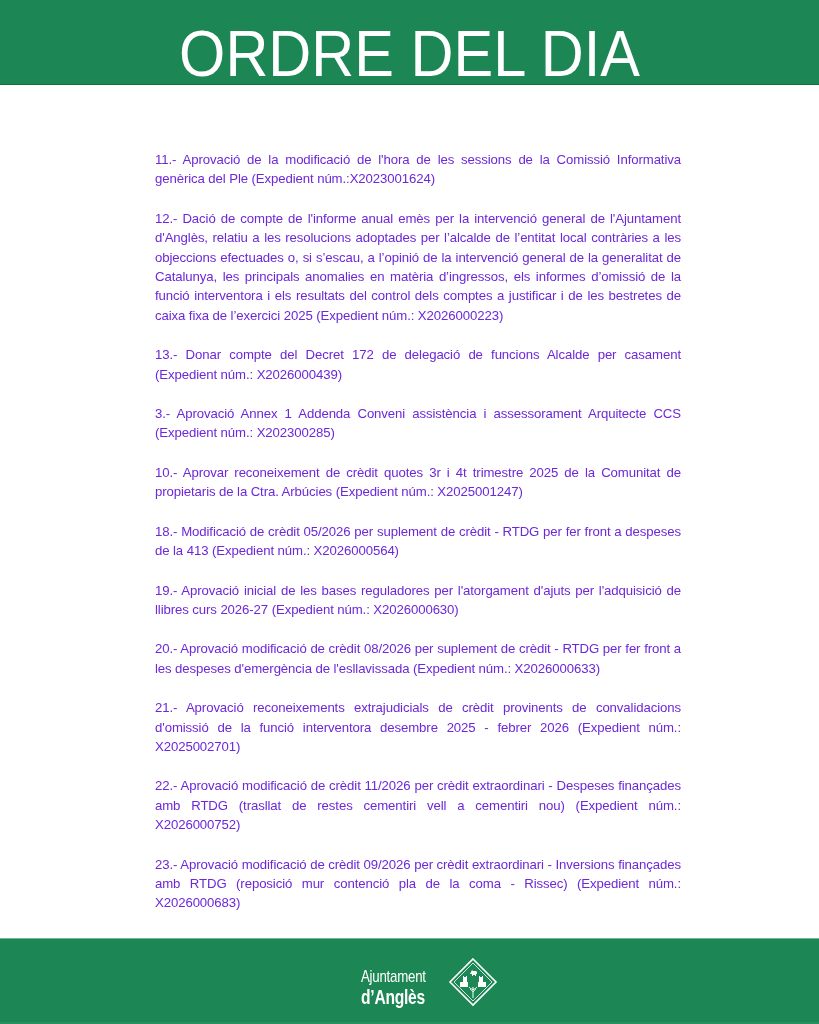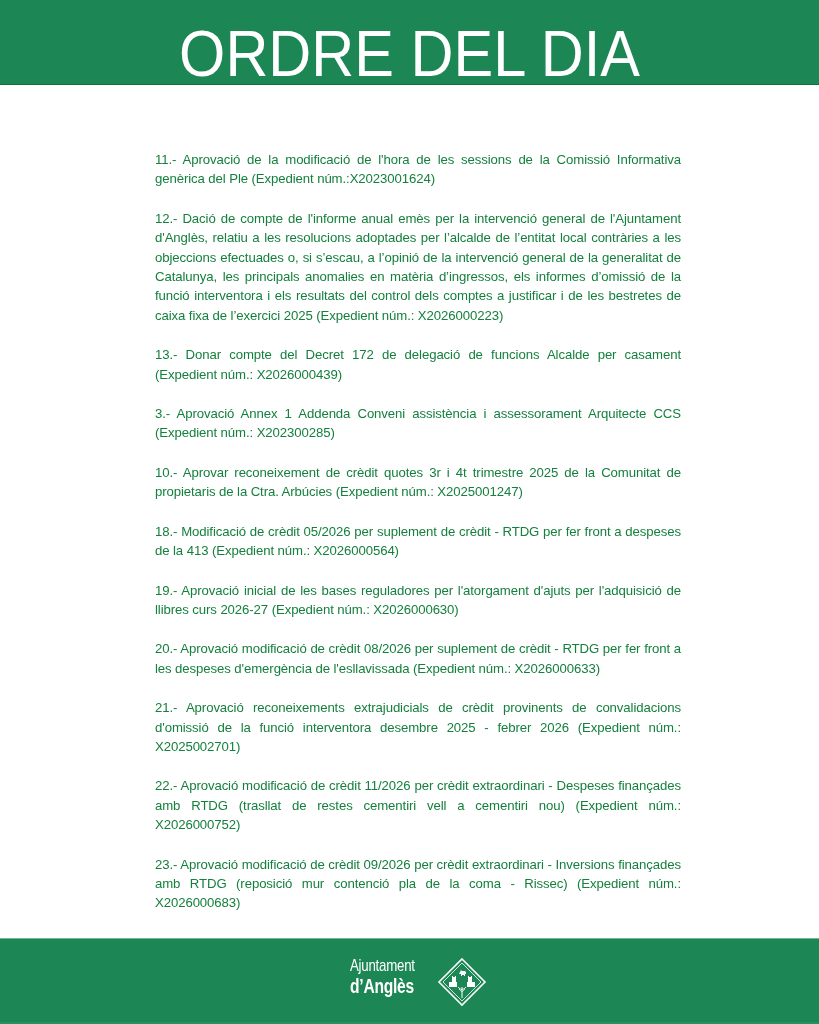--- a/index.html
+++ b/index.html
@@ -40,21 +40,21 @@
       position: absolute;
       left: 155px;
       top: 150px;
       width: 526px;
     }
     .agenda-item {
       margin: 0 0 20px 0;
       font-family: "Liberation Sans", sans-serif;
       font-size: 13.2px;
       line-height: 19.4px;
-      color: #15803d;
+      color: #6d28d9;
       text-align: justify;
       letter-spacing: -0.1px;
     }
     .footer {
       position: absolute;
       left: 0;
       top: 938px;
       width: 819px;
       height: 86px;
       background: #1c8754;
@@ -63,24 +63,24 @@
     }
     .footer::after {
       content: "";
       position: absolute;
       left: 0; right: 0; bottom: 0;
       height: 2px;
       background: #23925e;
     }
     .logo {
       position: absolute;
-      left: 350px;
+      left: 361px;
       top: 18px;
       display: flex;
-      align-items: flex-start;
+      align-items: flex-end;
       gap: 18px;
     }
     .logo-text {
       color: #ffffff;
       display: flex;
       flex-direction: column;
       line-height: 1;
     }
     .logo-line1 {
       font-family: "Liberation Sans", sans-serif;

